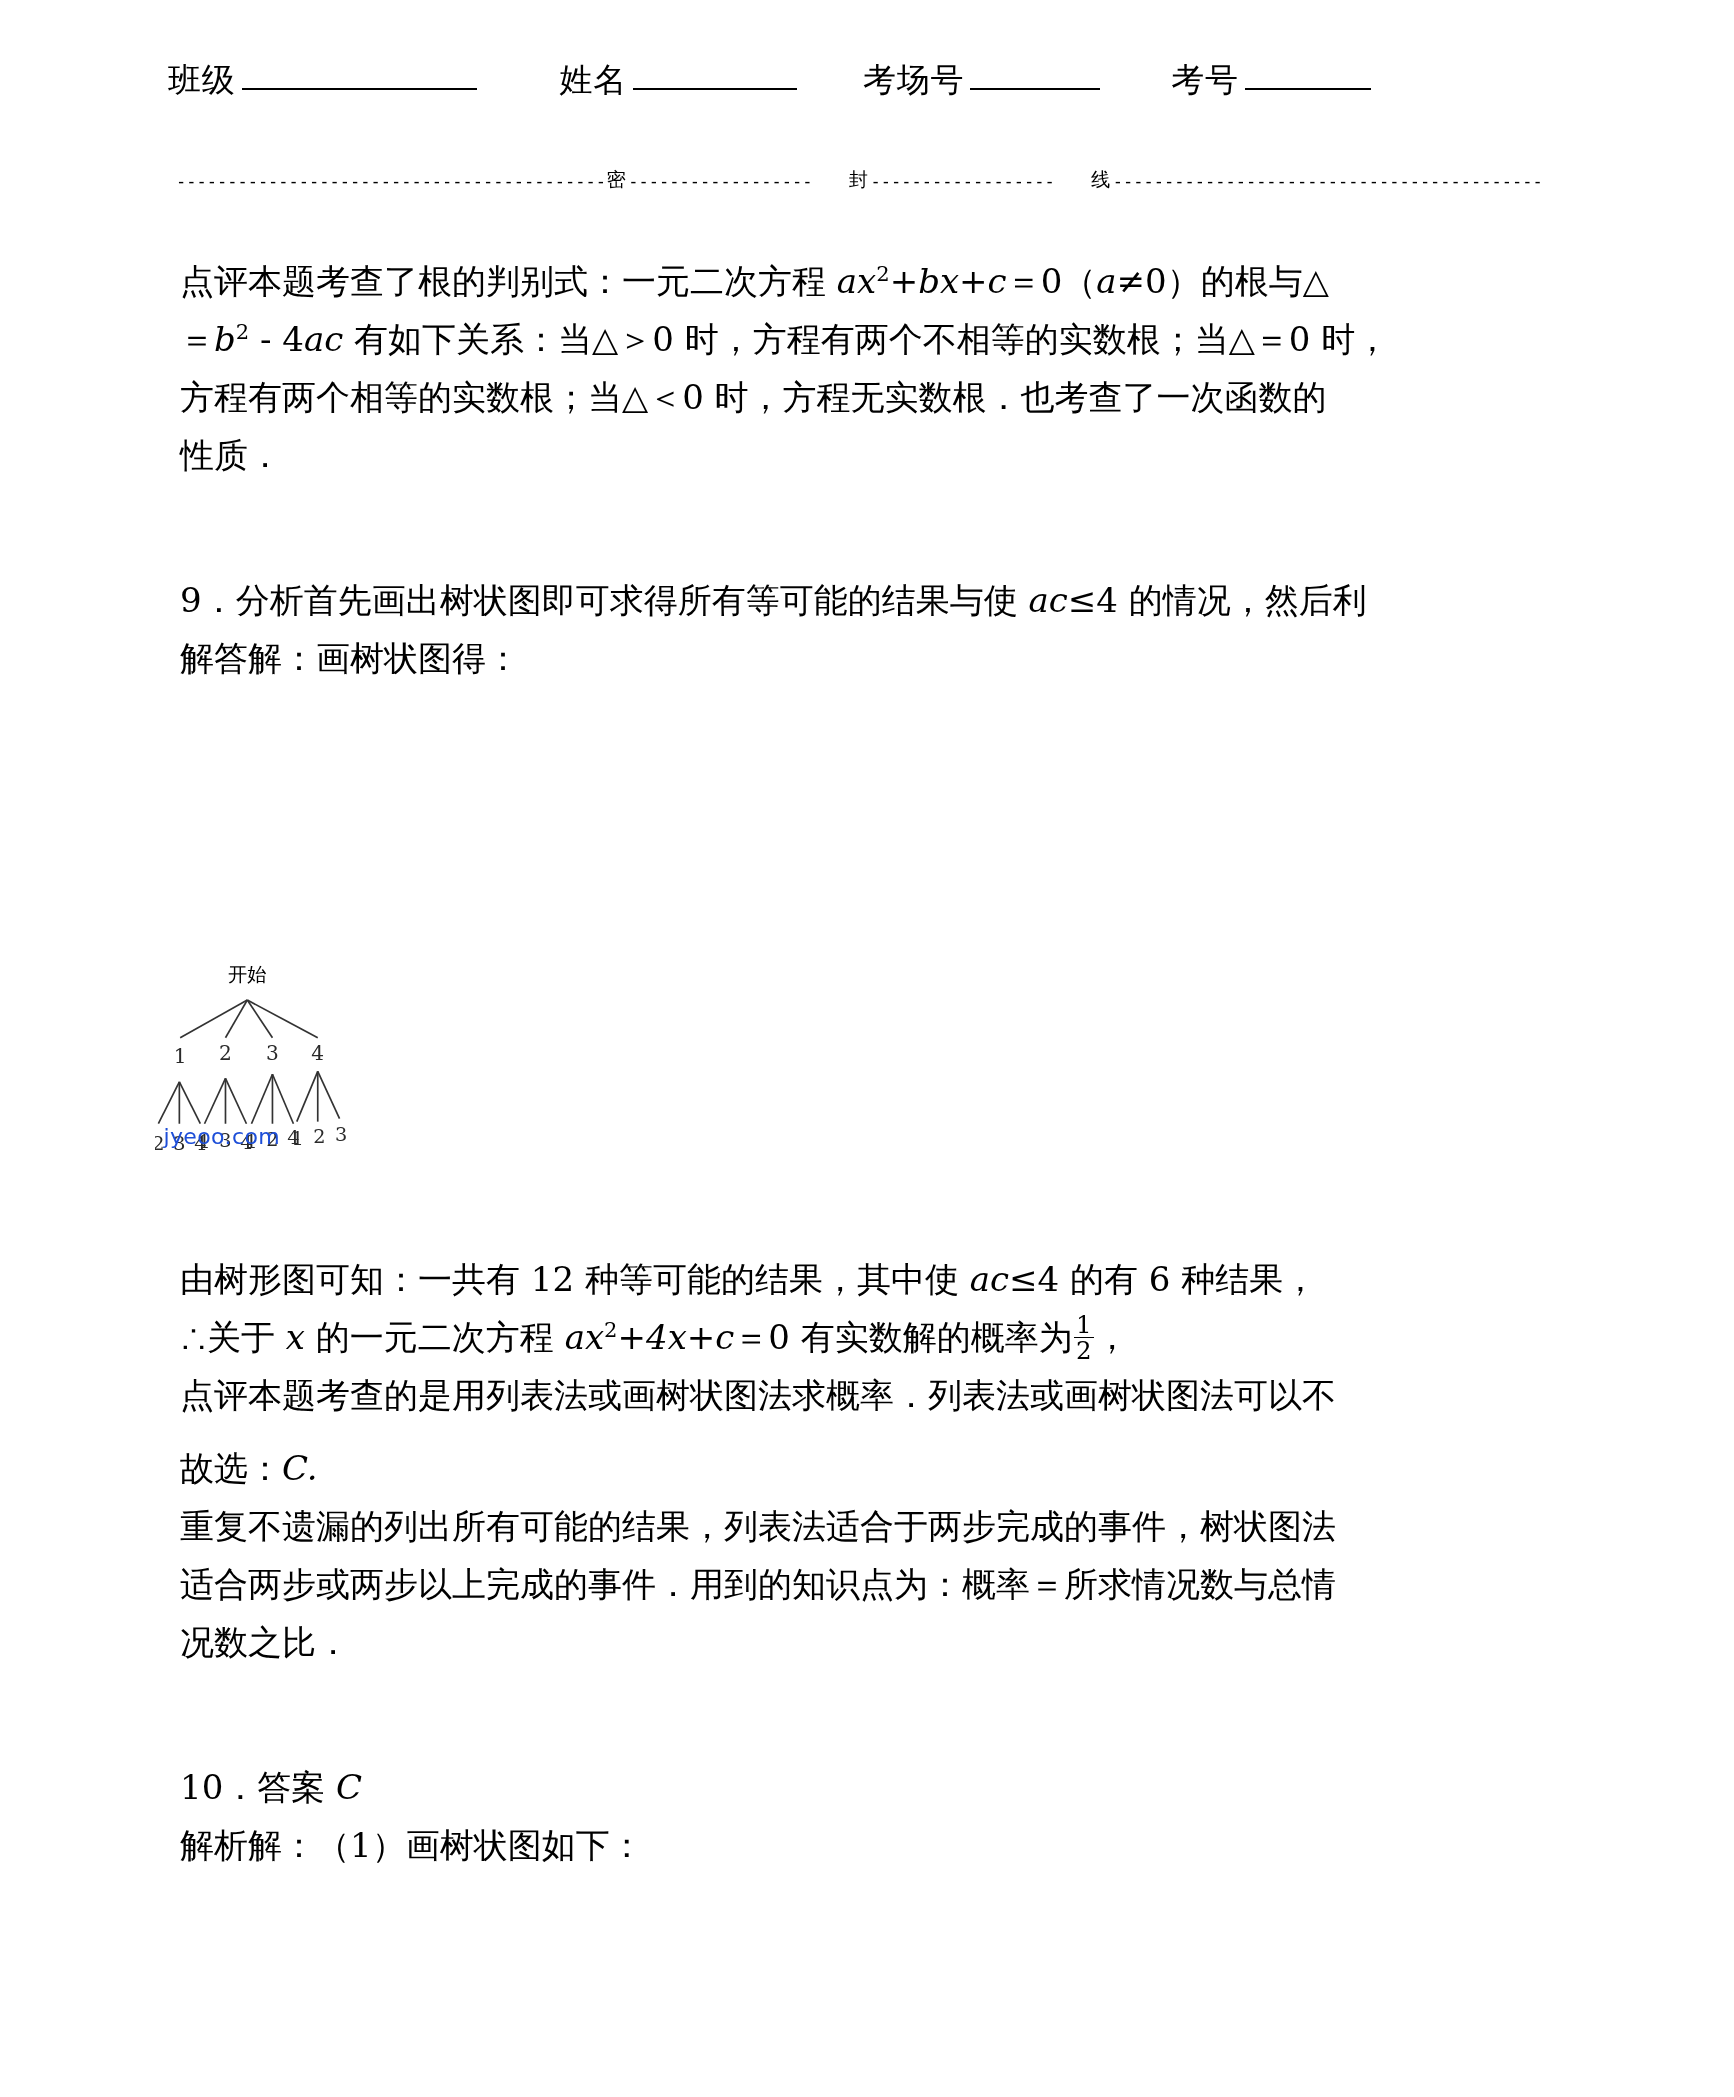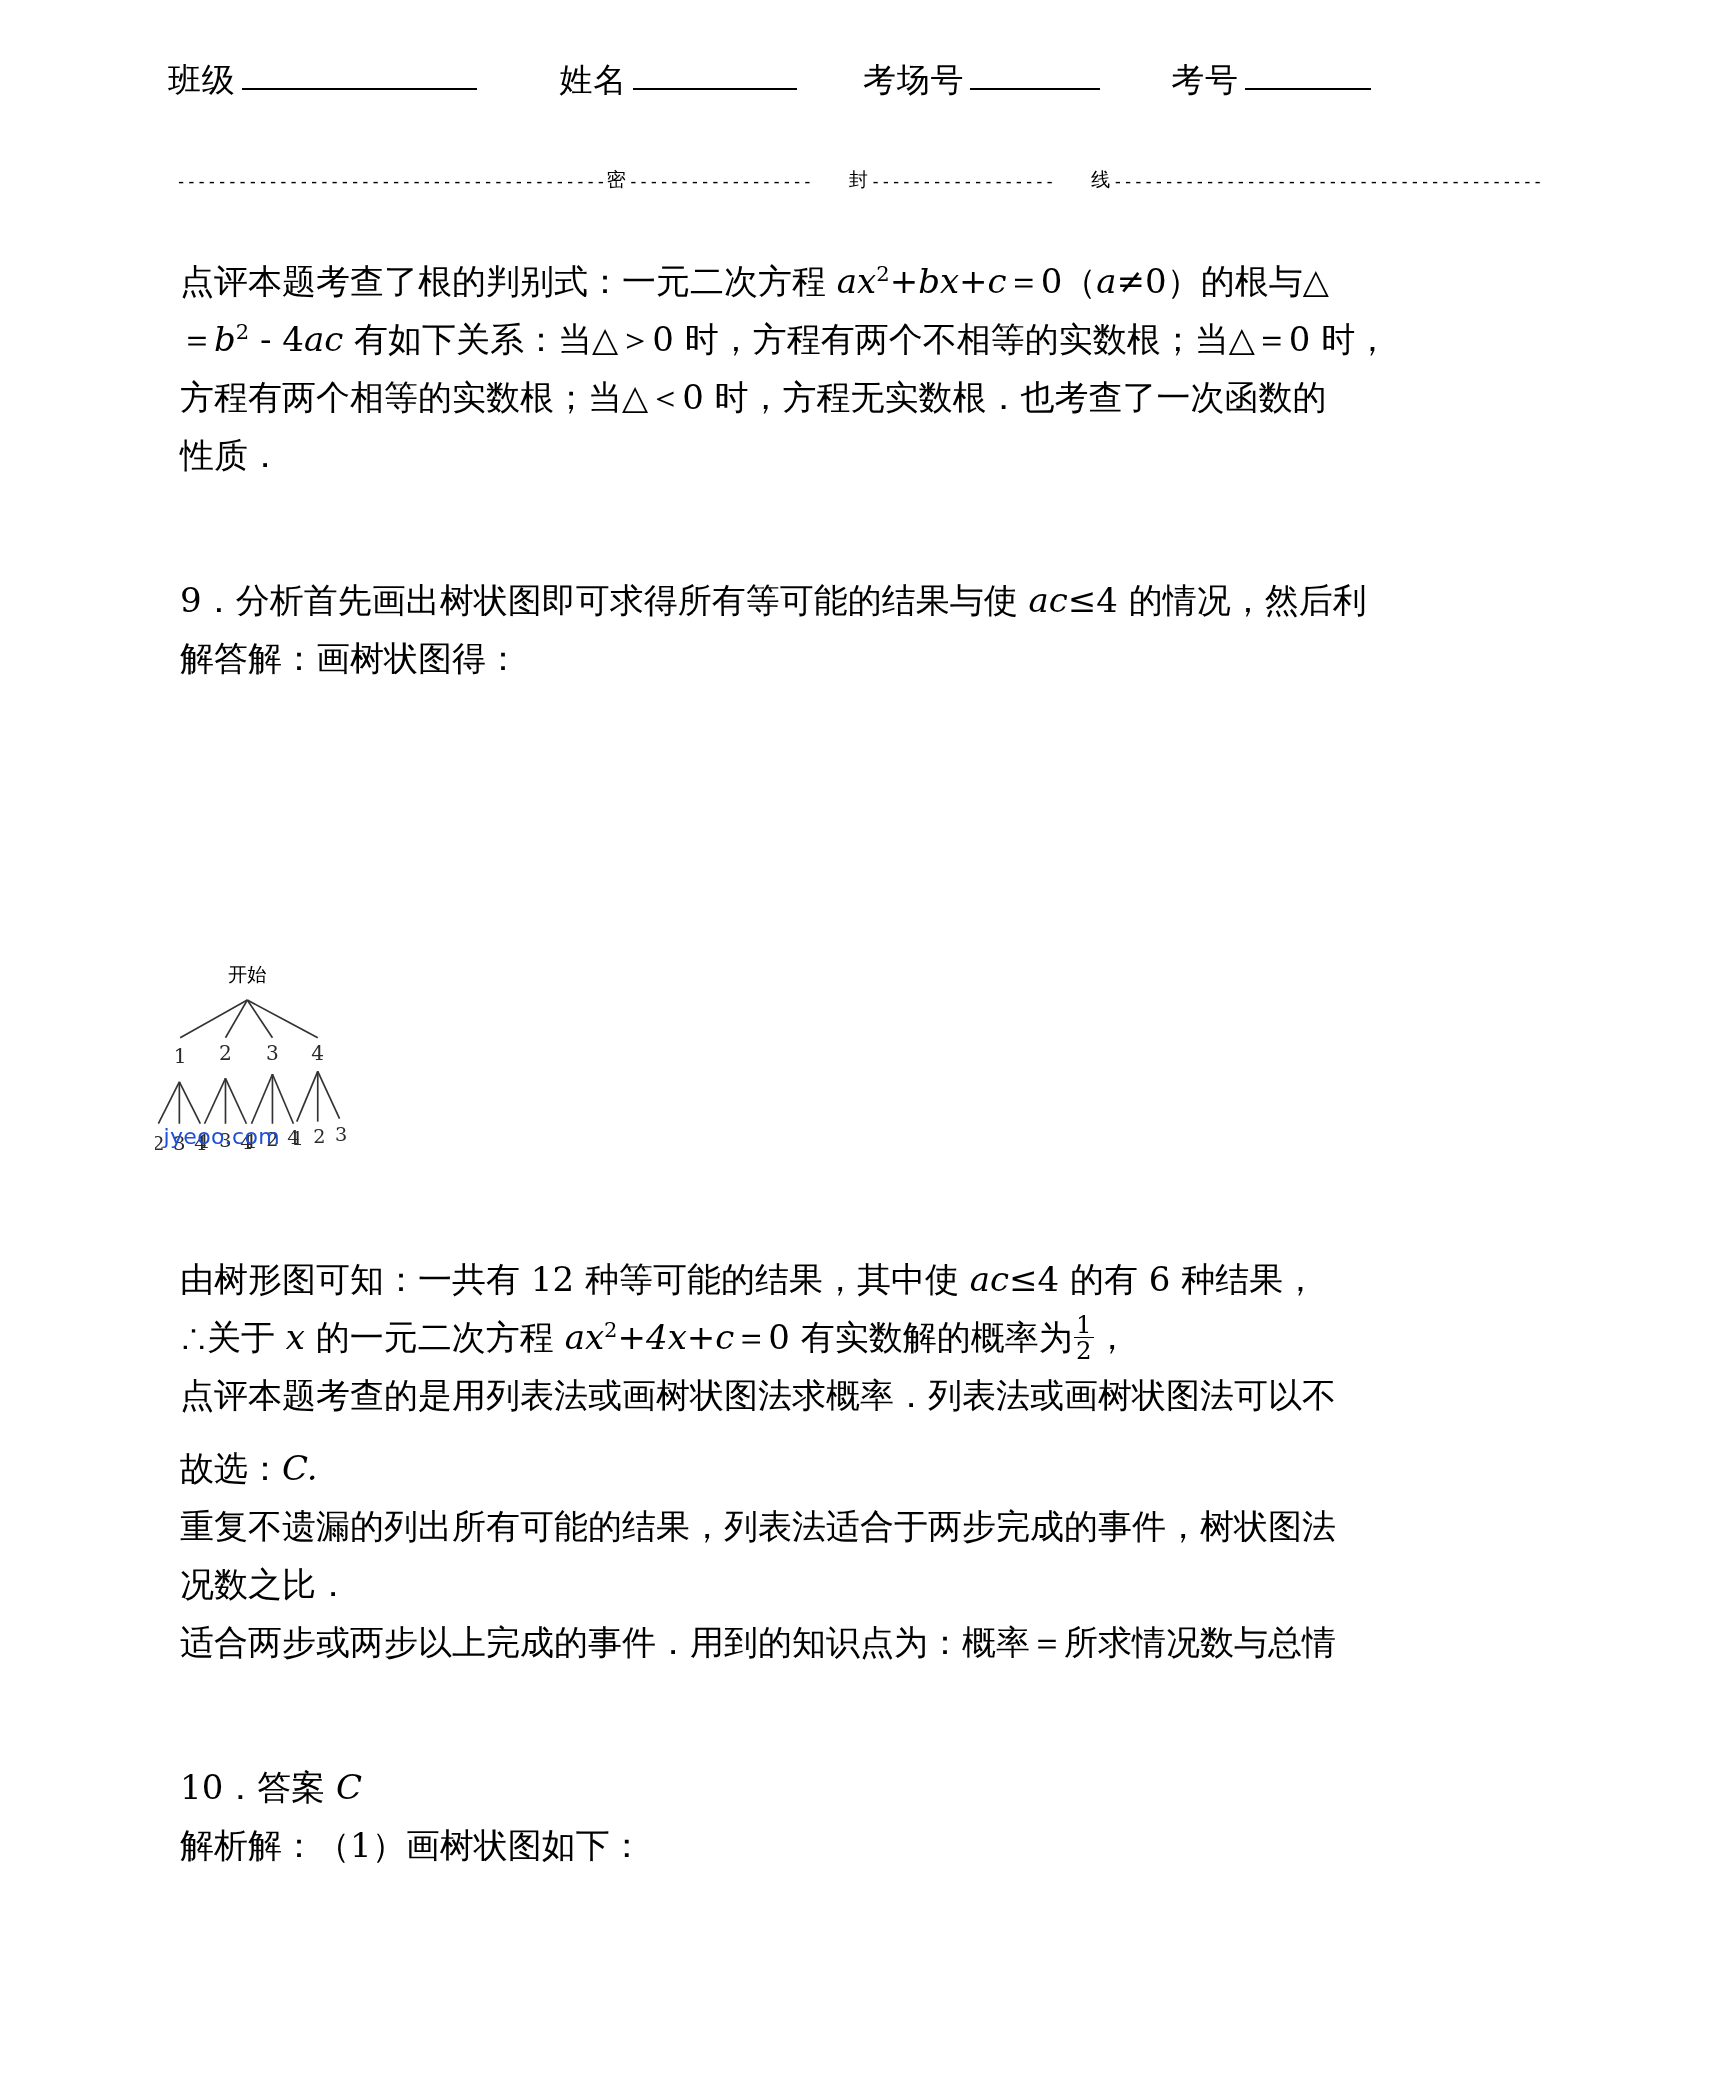--- a/index.html
+++ b/index.html
@@ -256,22 +256,22 @@
   <div class="body-text" style="top:1250px;">
 
     <div class="para"><span>由树形图可知：一共有 12 种等可能的结果，其中使 </span><span class="it">ac</span><span>≤4 的有 6 种结果，</span></div>
 
     <div class="para"><span>∴关于 </span><span class="it">x</span><span> 的一元二次方程 </span><span class="it">ax</span><sup>2</sup><span class="it">+4x+c</span><span>＝0</span><span> 有实数解的概率为</span><span class="frac"><span class="num">1</span><span class="den">2</span></span><span>，</span></div>
 
     <div class="para">点评本题考查的是用列表法或画树状图法求概率．列表法或画树状图法可以不</div>
 
     <div class="para" style="margin-top:15px;"><span>故选：</span><span class="it">C</span><span class="it">.</span></div>
     <div class="para">重复不遗漏的列出所有可能的结果，列表法适合于两步完成的事件，树状图法</div>
+    <div class="para">适合两步或两步以上完成的事件．用到的知识点为：概率＝所求情况数与总情</div>
     <div class="para">况数之比．</div>
-    <div class="para">适合两步或两步以上完成的事件．用到的知识点为：概率＝所求情况数与总情</div>
 
     <div class="blank-line"></div>
     <div class="blank-half"></div>
 
     <div class="para"><span>10．答案 </span><span class="it">C</span></div>
 
     <div class="para">解析解：（1）画树状图如下：</div>
   </div>
 
 </div>

